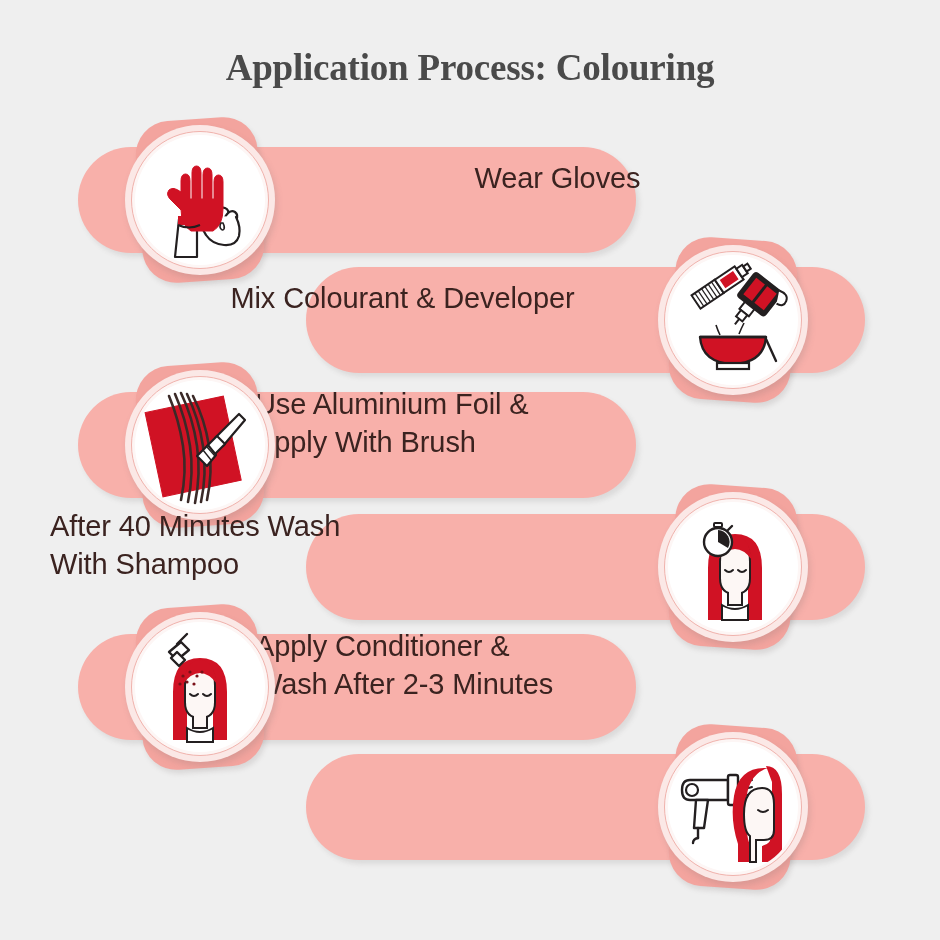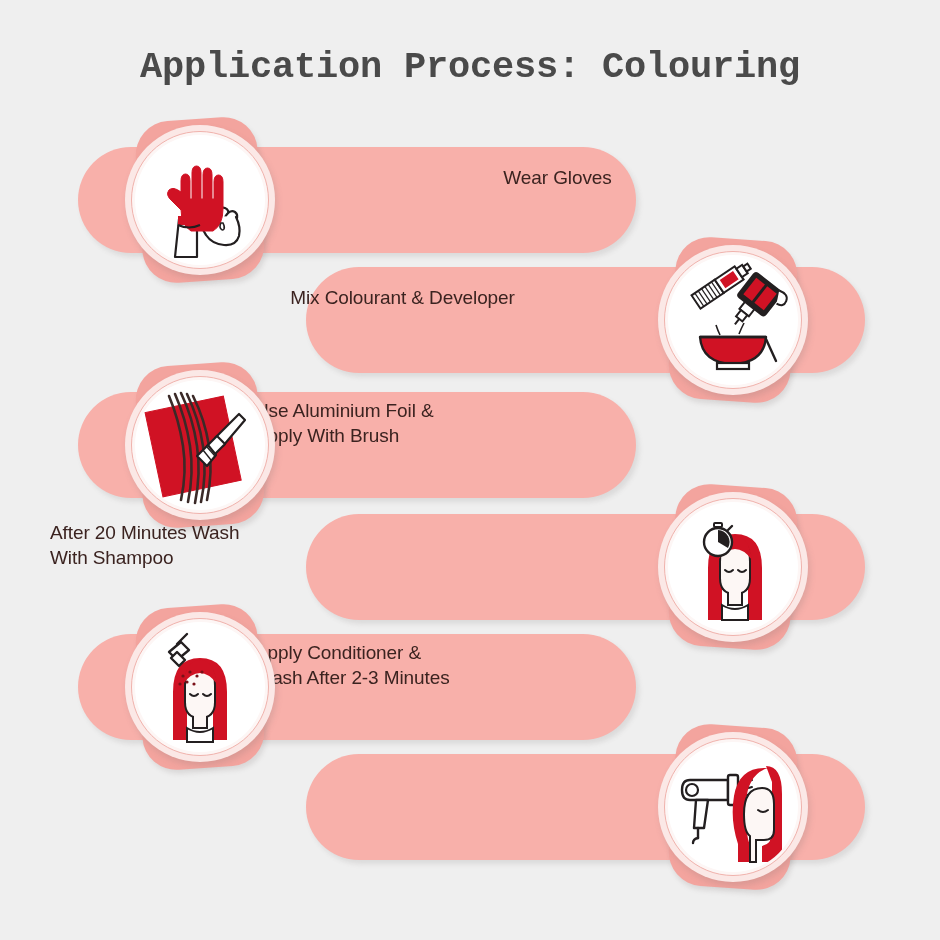--- a/index.html
+++ b/index.html
@@ -21,21 +21,21 @@
     background: #efefef;
   }
 
   
   #page-title {
     position: absolute;
     top: 46px;
     left: 0;
     width: 940px;
     text-align: center;
-    font-family: Liberation Mono, monospace;
+    font-family: Liberation Serif, serif;
     font-size: 37px;
     font-weight: bold;
     letter-spacing: -0.2px;
     color: #4a4a4a;
     white-space: nowrap;
   }
 
   
   .step-row {
     position: absolute;
@@ -57,21 +57,21 @@
   .row-right .pill { left: 306px; width: 559px; }
 
   
   .pill-label {
     position: absolute;
     top: 0;
     height: 106px;
     display: flex;
     flex-direction: column;
     justify-content: center;
-    font-size: 19px;
+    font-size: 29px;
     line-height: 1.32;
     color: #3b2320;
     letter-spacing: -0.1px;
     white-space: pre-line;
   }
   .label-center { align-items: center; width: 100%; text-align: center; }
   .label-left   { align-items: flex-start; text-align: left; }
 
   .row-left  .pill-label.label-left { left: 255px; }
   .row-right .pill-label.label-left { left: 50px; }
@@ -268,21 +268,21 @@
               <line x1="72" y1="67" x2="80" y2="76"></line>
             </g>
           </g>
         </svg>
       </div>
     </div>
   </div>
 
   <div class="step-row row-right" style="top:492px;">
     <div class="pill"></div>
-    <div class="pill-label label-left">After 20 Minutes Wash
+    <div class="pill-label label-left">After 40 Minutes Wash
 With Shampoo</div>
     <div class="badge">
       <div class="badge-tab"></div>
       <div class="badge-ring"></div>
       <div class="badge-ring2"></div>
       <div class="badge-disc">
         <svg viewBox="0 0 130 130" xmlns="http://www.w3.org/2000/svg">
 
           <path d="M40 66 q0 -34 27 -34 q27 0 27 34 l0 52 l-14 0 l0 -30 l-26 0 l0 30 l-14 0 Z" fill="#d01224"></path>
 

